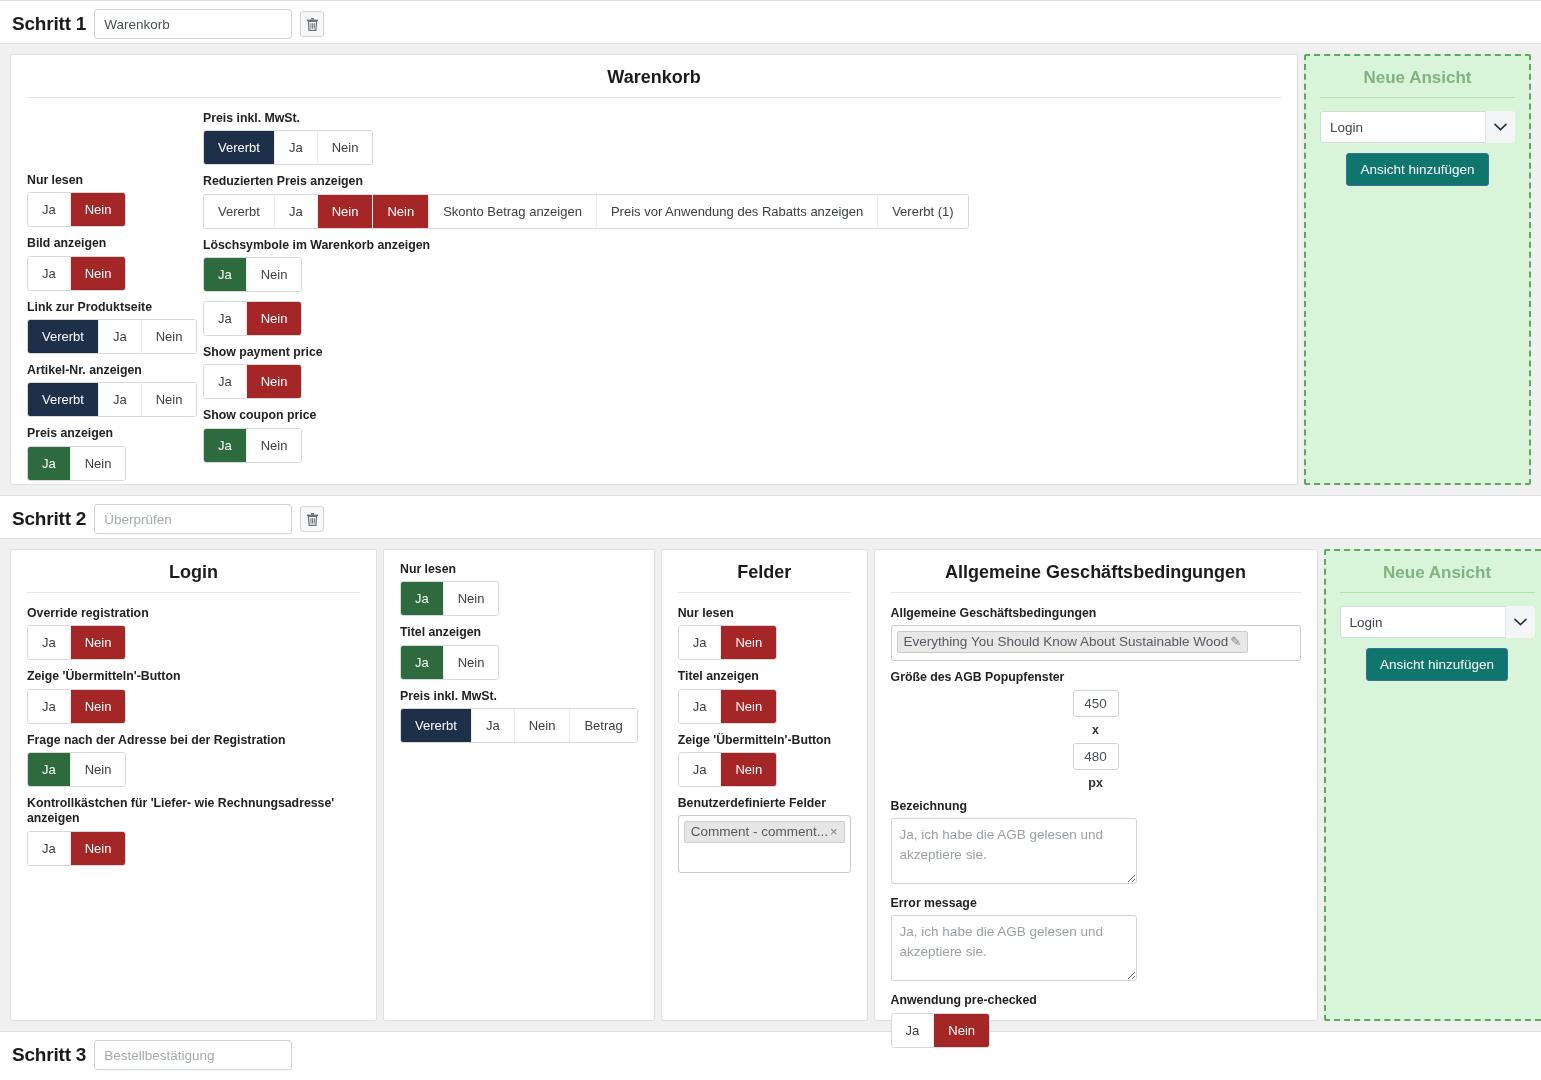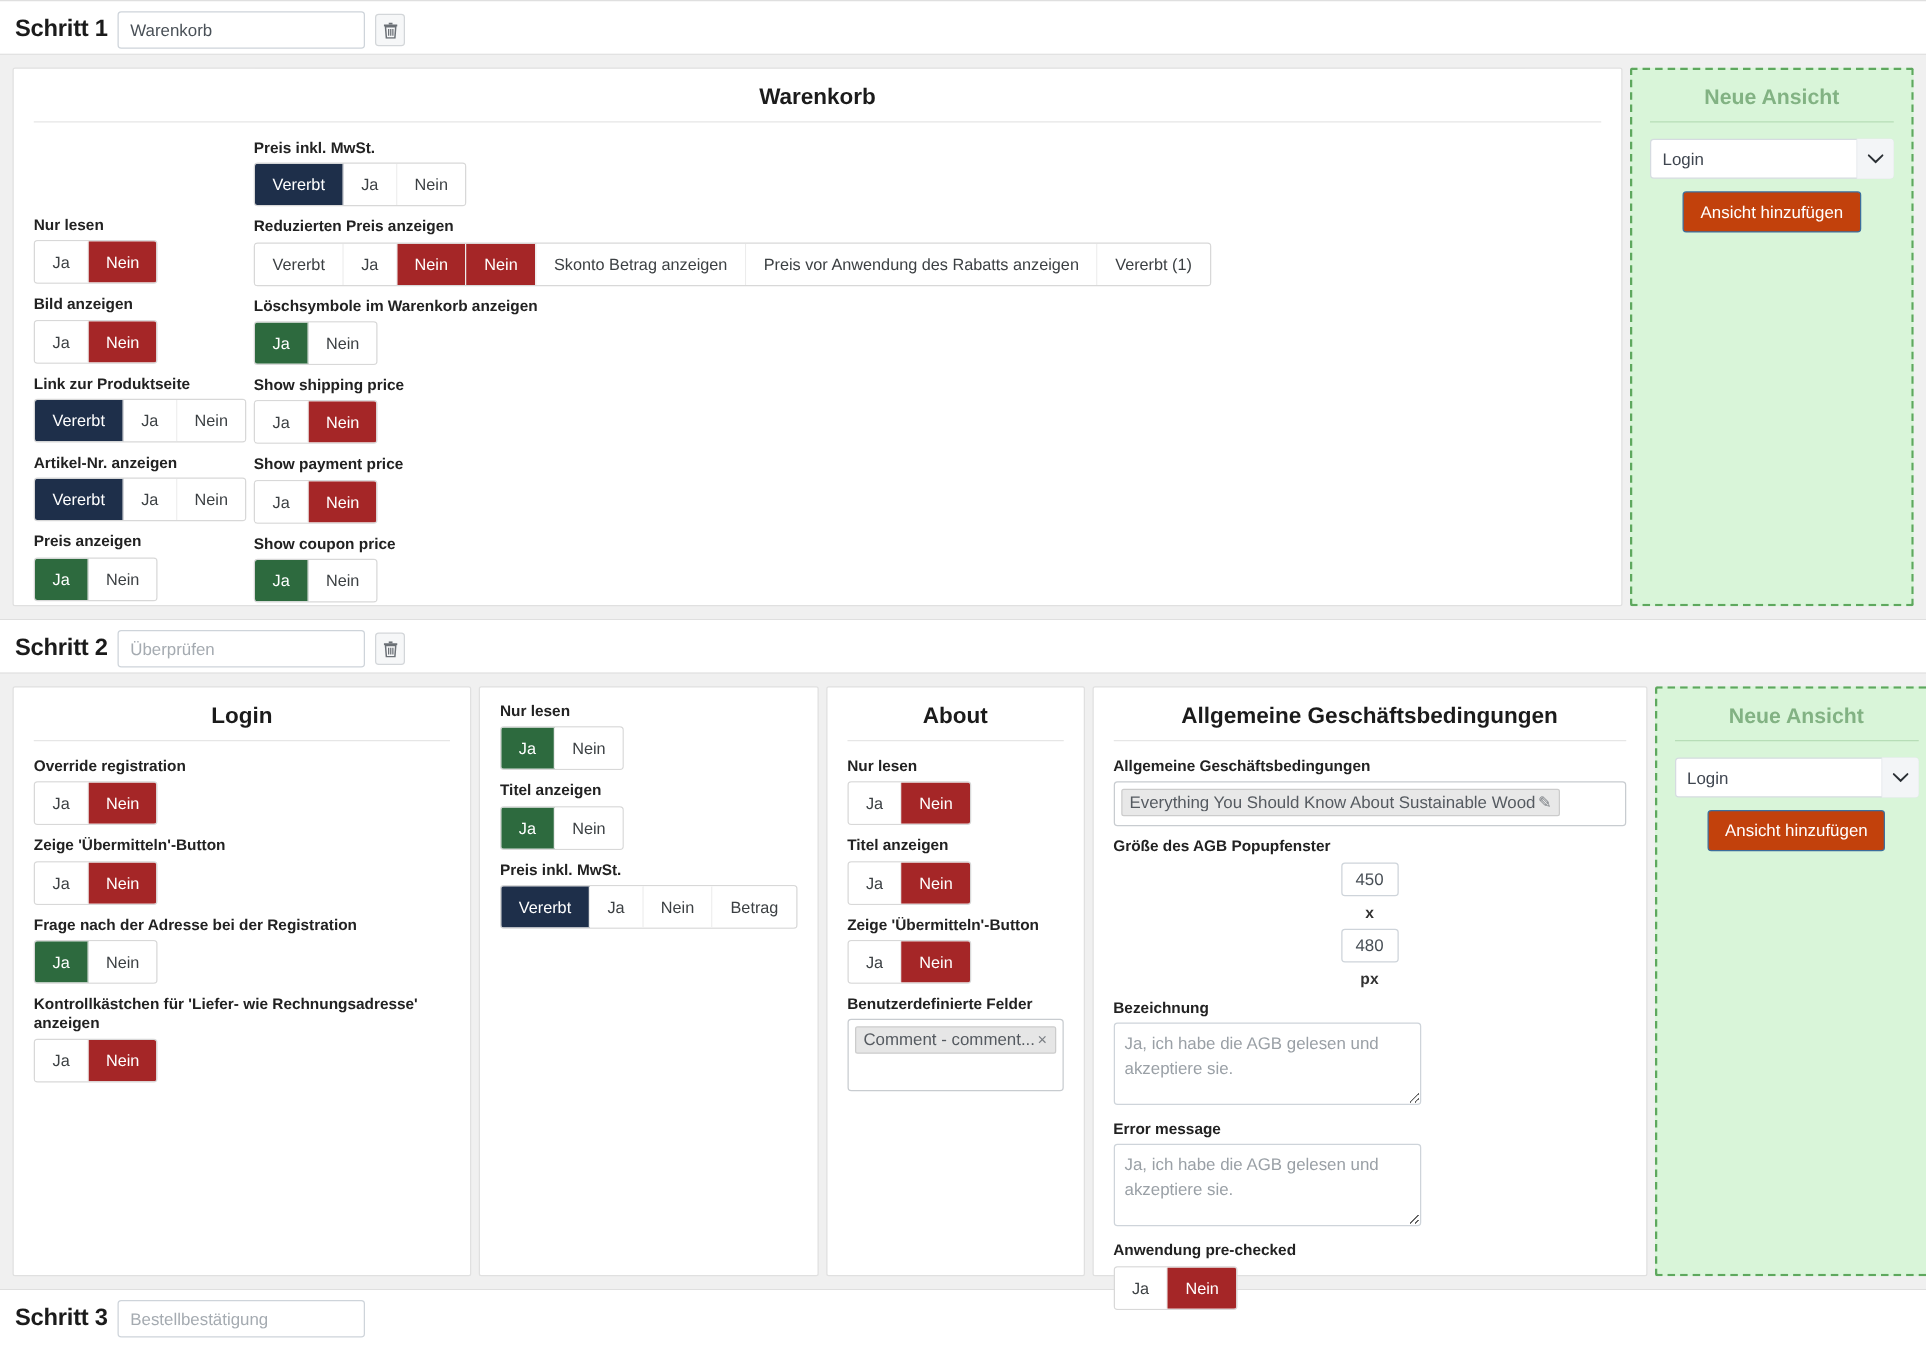--- a/index.html
+++ b/index.html
@@ -149,21 +149,21 @@
     width: 30px; height: 32px;
     border-left: 1px solid #e2e6ea;
     background: #f3f5f7;
     border-radius: 0 3px 3px 0;
     display: flex; align-items: center; justify-content: center;
     pointer-events: none;
   }
   .nv-add-btn {
     display: block;
     margin: 10px auto 0 auto;
-    background: #c2410c;
+    background: #0f766e;
     color: #ffffff;
     border: 1px solid #3c6e9c;
     border-radius: 3px;
     font-size: 13.5px;
     font-family: "Liberation Sans", sans-serif;
     padding: 8px 13px;
     cursor: pointer;
   }
 
   
@@ -286,21 +286,21 @@
                 <button class="bg-btn sel-red">Nein</button>
                 <button class="bg-btn sel-red">Nein</button>
                 <button class="bg-btn">Skonto Betrag anzeigen</button>
                 <button class="bg-btn">Preis vor Anwendung des Rabatts anzeigen</button>
                 <button class="bg-btn">Vererbt (1)</button>
               </div></div>
             <div class="field"><div class="field-label">Löschsymbole im Warenkorb anzeigen</div><div class="btn-group">
                 <button class="bg-btn sel-green">Ja</button>
                 <button class="bg-btn">Nein</button>
               </div></div>
-            <div class="field"><div class="field-label">Show shipping price</div><div class="btn-group">
+            <div class="field"><div class="btn-group">
                 <button class="bg-btn">Ja</button>
                 <button class="bg-btn sel-red">Nein</button>
               </div></div>
             <div class="field"><div class="field-label">Show payment price</div><div class="btn-group">
                 <button class="bg-btn">Ja</button>
                 <button class="bg-btn sel-red">Nein</button>
               </div></div>
             <div class="field"><div class="field-label">Show coupon price</div><div class="btn-group">
                 <button class="bg-btn sel-green">Ja</button>
                 <button class="bg-btn">Nein</button>
@@ -380,21 +380,21 @@
             <div class="field"><div class="field-label">Preis inkl. MwSt.</div><div class="btn-group">
                 <button class="bg-btn sel-navy">Vererbt</button>
                 <button class="bg-btn">Ja</button>
                 <button class="bg-btn">Nein</button>
                 <button class="bg-btn">Betrag</button>
               </div></div>
           </div>
       </div>
 
       <div class="view-card col-felder">
-        <div class="view-card-title">About</div>
+        <div class="view-card-title">Felder</div>
         <div id="s2-felder">
             <div class="field"><div class="field-label">Nur lesen</div><div class="btn-group">
                 <button class="bg-btn">Ja</button>
                 <button class="bg-btn sel-red">Nein</button>
               </div></div>
             <div class="field"><div class="field-label">Titel anzeigen</div><div class="btn-group">
                 <button class="bg-btn">Ja</button>
                 <button class="bg-btn sel-red">Nein</button>
               </div></div>
             <div class="field"><div class="field-label">Zeige 'Übermitteln'-Button</div><div class="btn-group">

